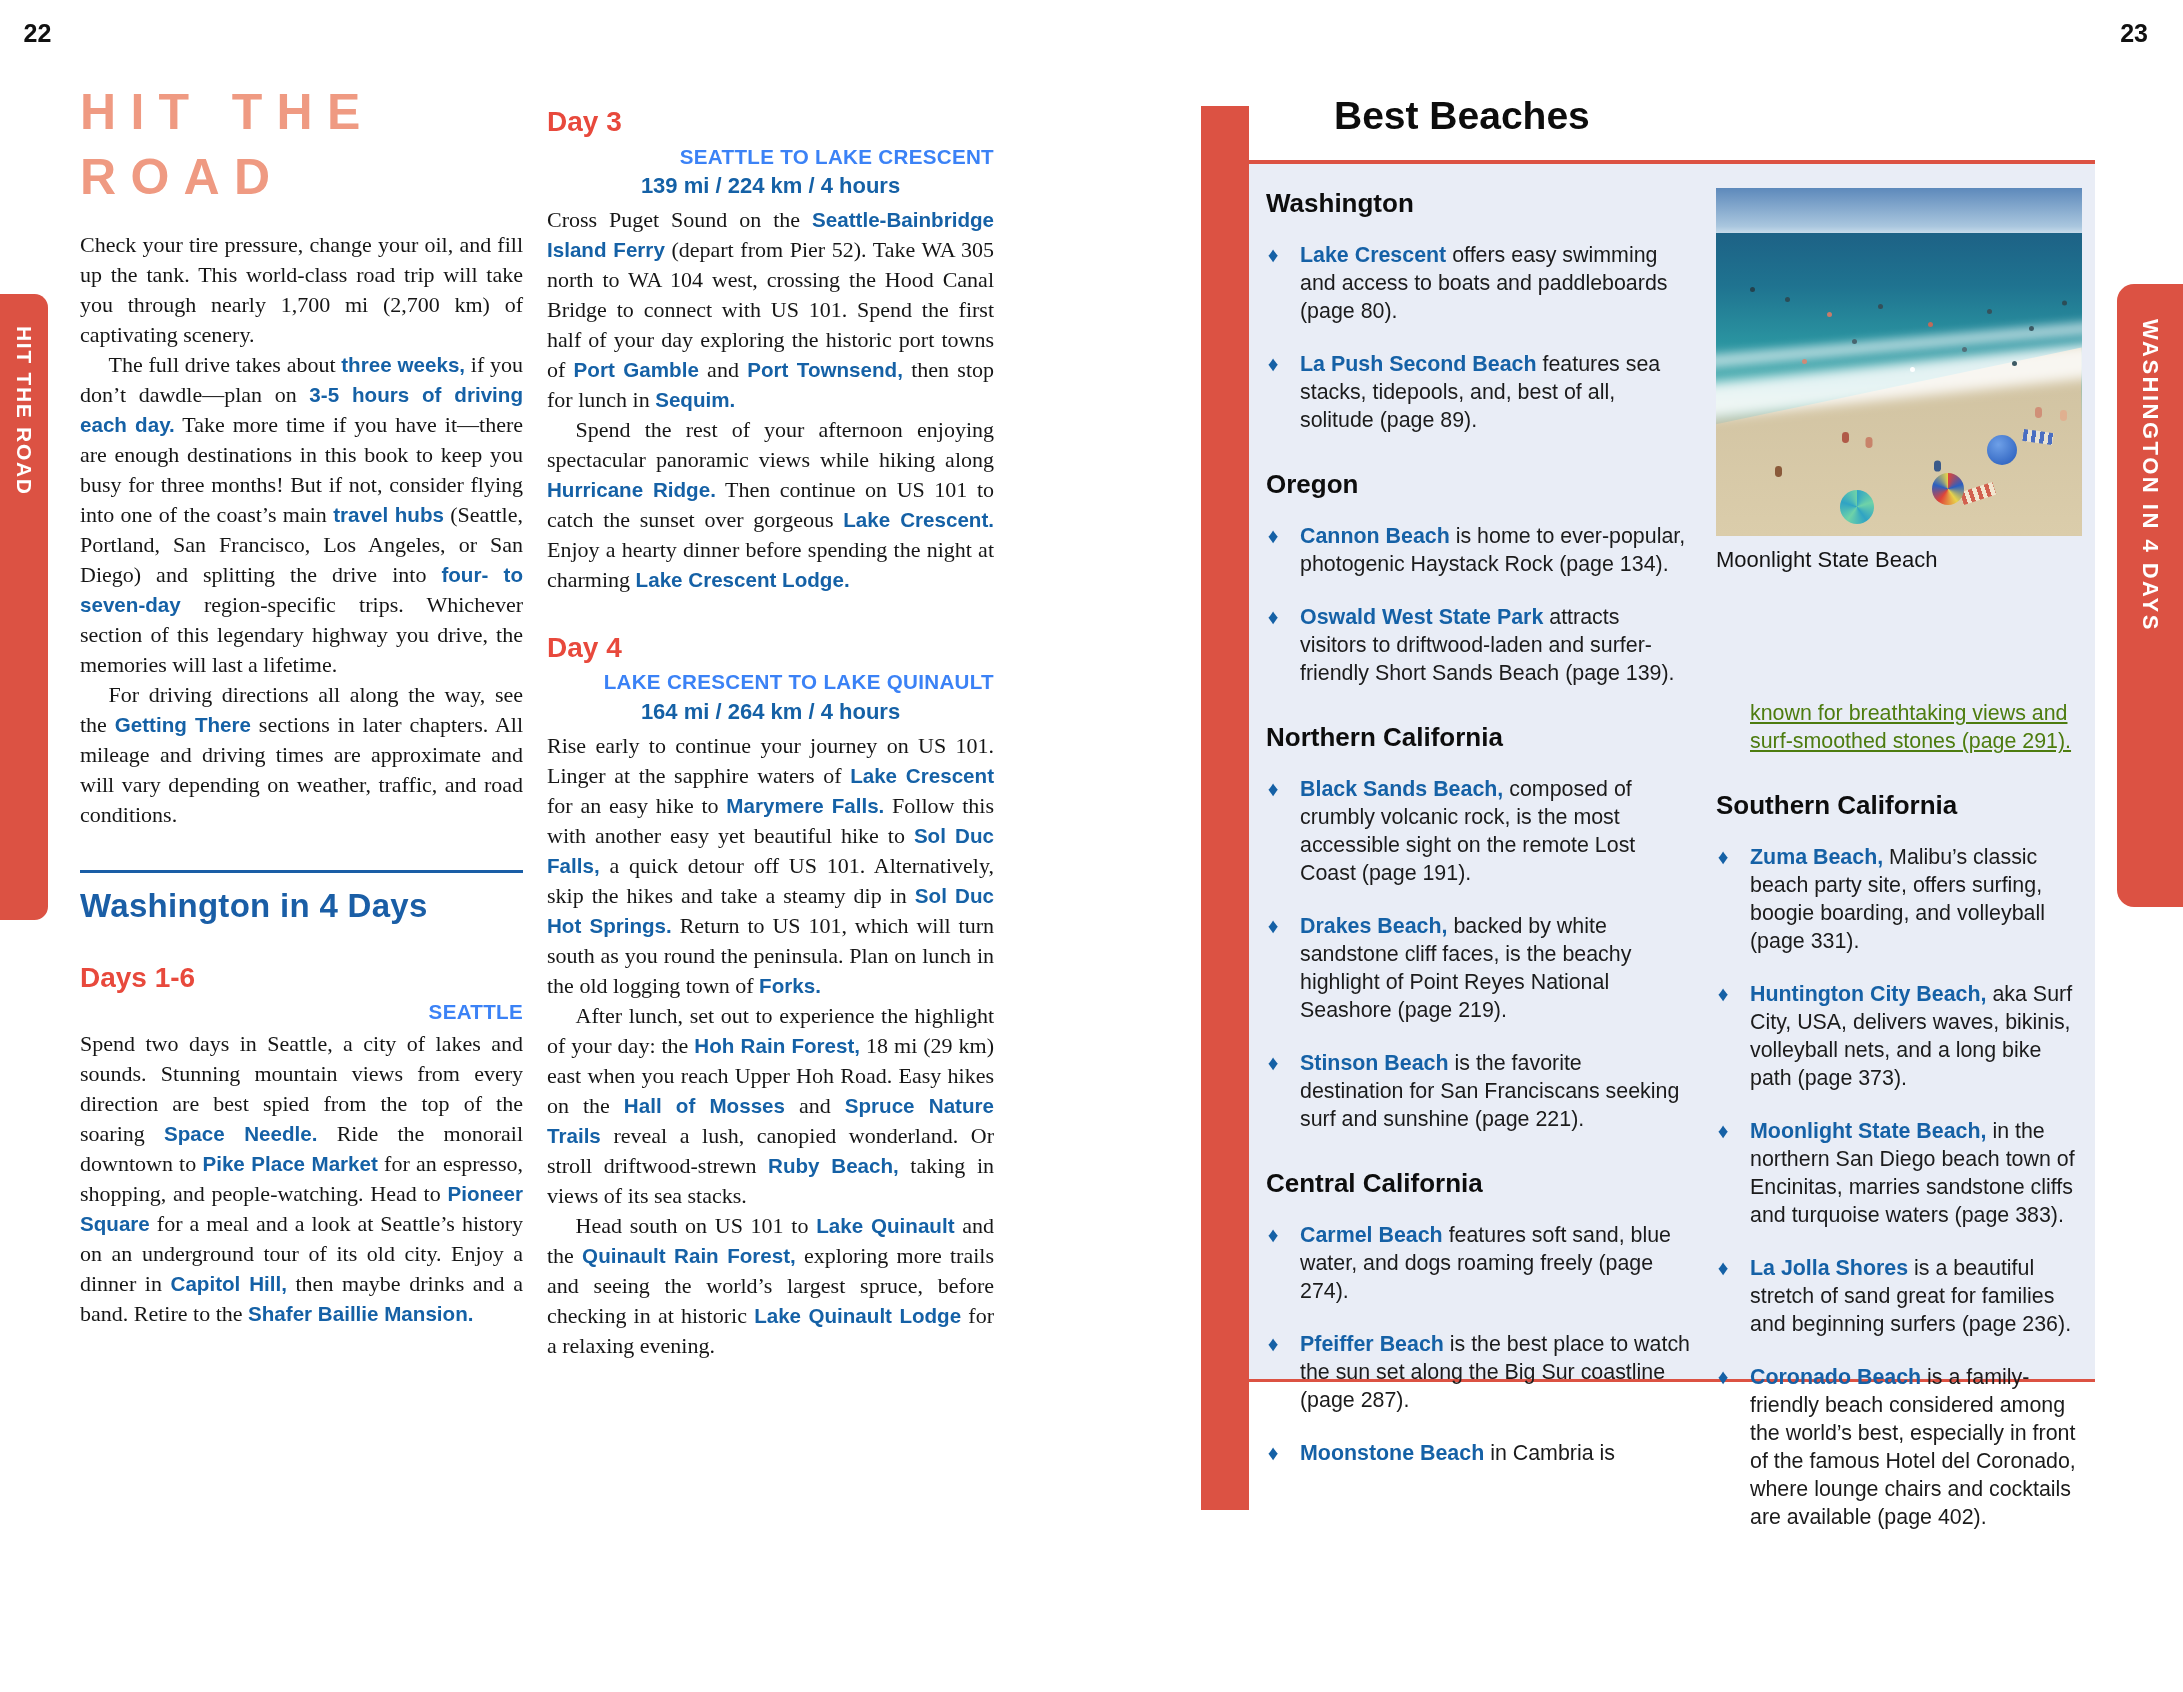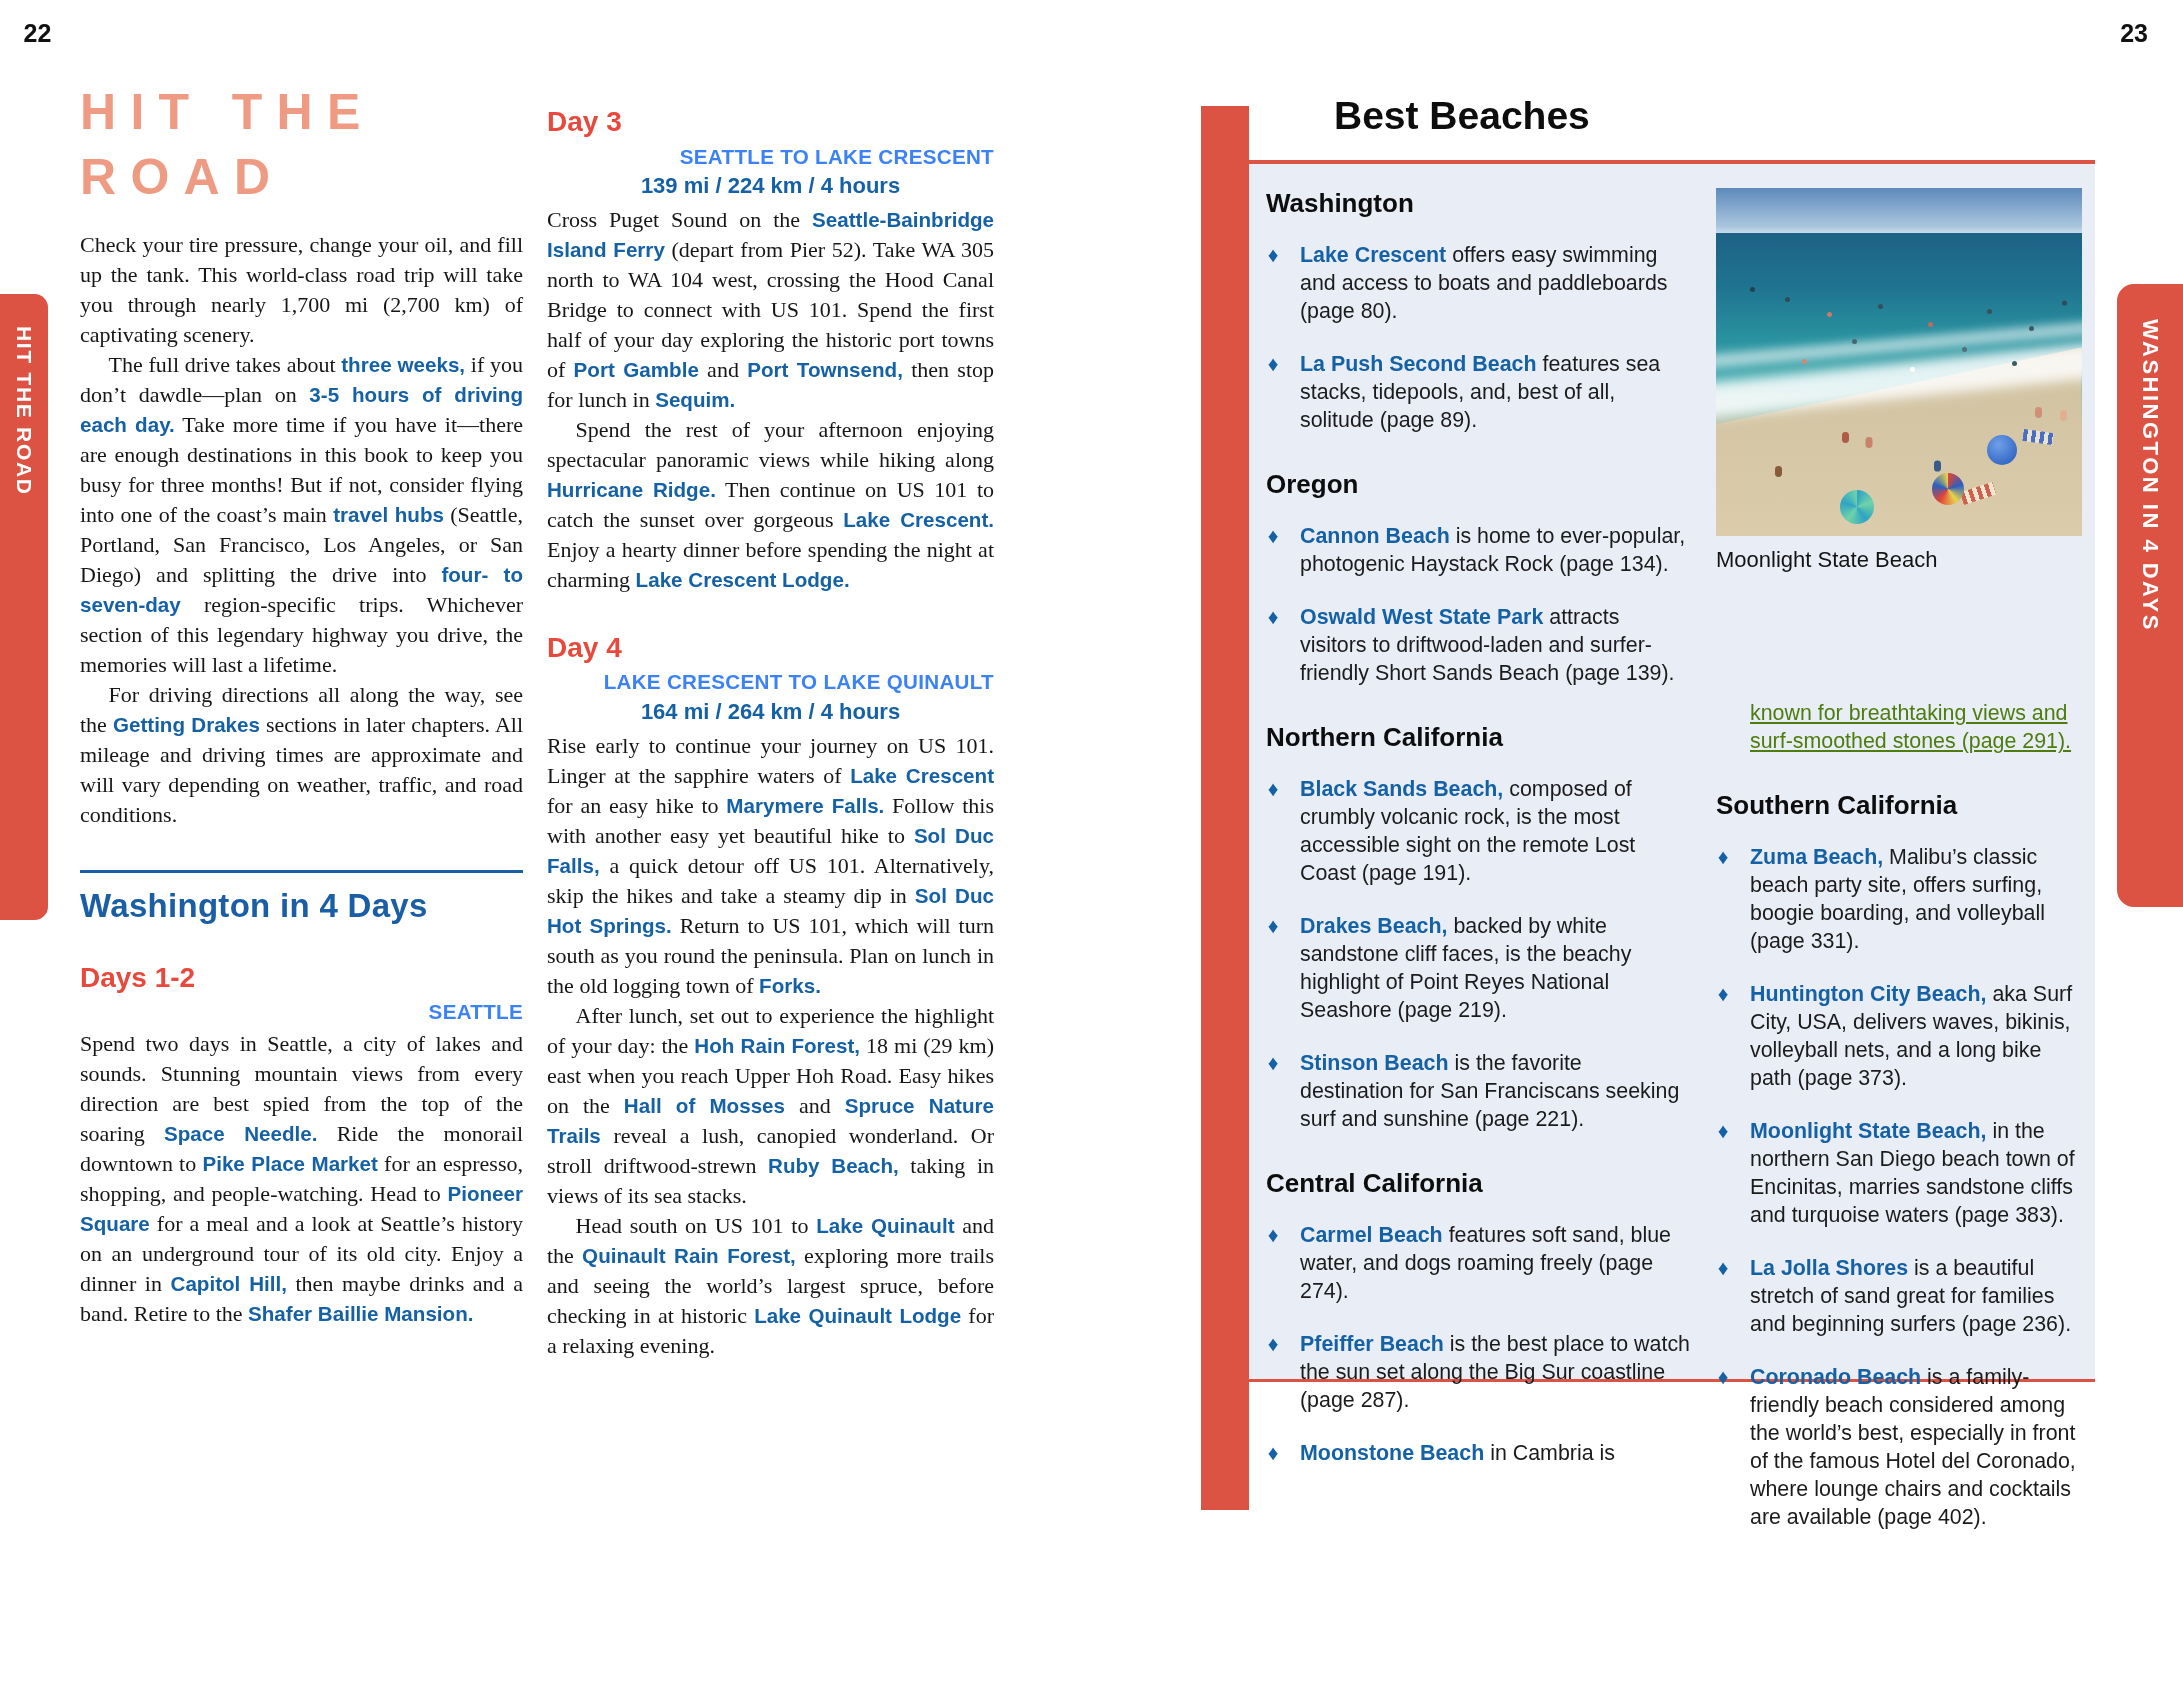--- a/index.html
+++ b/index.html
@@ -124,26 +124,26 @@
   </div>
 
   <div class="tab tab-right">
     <span class="tab-text">WASHINGTON IN 4 DAYS</span>
   </div>
 
   <div class="column col1">
       <div class="display-title">HIT THE ROAD</div>
       <p class="body-para"><span>Check your tire pressure, change your oil, and fill up the tank. This world-class road trip will take you through nearly 1,700 mi (2,700 km) of captivating scenery.</span></p>
       <p class="body-para indent"><span>The full drive takes about </span><span class="kw">three weeks,</span><span> if you don’t dawdle—plan on </span><span class="kw">3-5 hours of driving each day.</span><span> Take more time if you have it—there are enough destinations in this book to keep you busy for three months! But if not, consider flying into one of the coast’s main </span><span class="kw">travel hubs</span><span> (Seattle, Portland, San Francisco, Los Angeles, or San Diego) and splitting the drive into </span><span class="kw">four- to seven-day</span><span> region-specific trips. Whichever section of this legendary highway you drive, the memories will last a lifetime.</span></p>
-      <p class="body-para indent"><span>For driving directions all along the way, see the </span><span class="kw">Getting Drakes</span><span> sections in later chapters. All mileage and driving times are approximate and will vary depending on weather, traffic, and road conditions.</span></p>
+      <p class="body-para indent"><span>For driving directions all along the way, see the </span><span class="kw">Getting There</span><span> sections in later chapters. All mileage and driving times are approximate and will vary depending on weather, traffic, and road conditions.</span></p>
       <div class="rule-heading">
         <div class="blue-rule"></div>
         <div class="blue-heading">Washington in 4 Days</div>
       </div>
-      <div class="day-heading">Days 1-2</div>
+      <div class="day-heading">Days 1-6</div>
       <div class="route-heading">SEATTLE</div>
       <p class="body-para"><span>Spend two days in Seattle, a city of lakes and sounds. Stunning mountain views from every direction are best spied from the top of the soaring </span><span class="kw">Space Needle.</span><span> Ride the monorail downtown to </span><span class="kw">Pike Place Market</span><span> for an espresso, shopping, and people-watching. Head to </span><span class="kw">Pioneer Square</span><span> for a meal and a look at Seattle’s history on an underground tour of its old city. Enjoy a dinner in </span><span class="kw">Capitol Hill,</span><span> then maybe drinks and a band. Retire to the </span><span class="kw">Shafer Baillie Mansion.</span></p>
     </div>
 
   <div class="column col2">
       <div class="day-heading">Day 3</div>
       <div class="route-heading">SEATTLE TO LAKE CRESCENT</div>
       <div class="stats-line">139 mi / 224 km / 4 hours</div>
       <p class="body-para"><span>Cross Puget Sound on the </span><span class="kw">Seattle-Bainbridge Island Ferry</span><span> (depart from Pier 52). Take WA 305 north to WA 104 west, crossing the Hood Canal Bridge to connect with US 101. Spend the first half of your day exploring the historic port towns of </span><span class="kw">Port Gamble</span><span> and </span><span class="kw">Port Townsend,</span><span> then stop for lunch in </span><span class="kw">Sequim.</span></p>
       <p class="body-para indent"><span>Spend the rest of your afternoon enjoying spectacular panoramic views while hiking along </span><span class="kw">Hurricane Ridge.</span><span> Then continue on US 101 to catch the sunset over gorgeous </span><span class="kw">Lake Crescent.</span><span> Enjoy a hearty dinner before spending the night at charming </span><span class="kw">Lake Crescent Lodge.</span></p>

